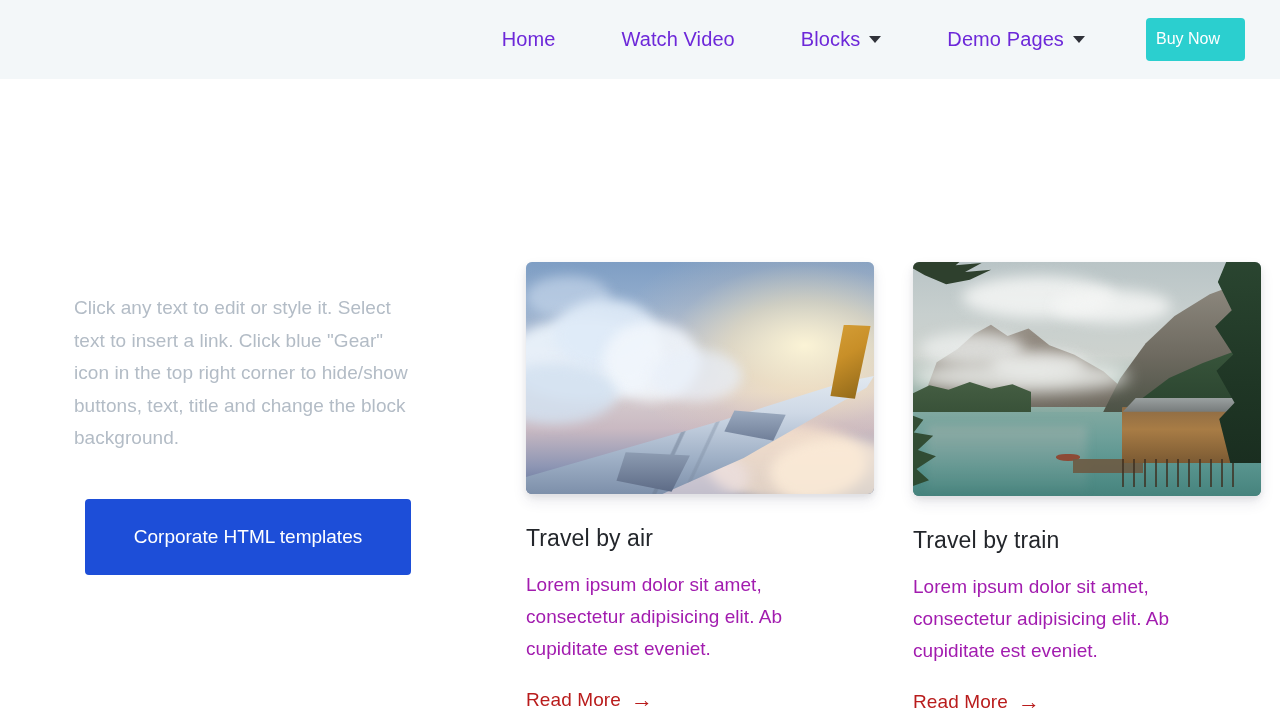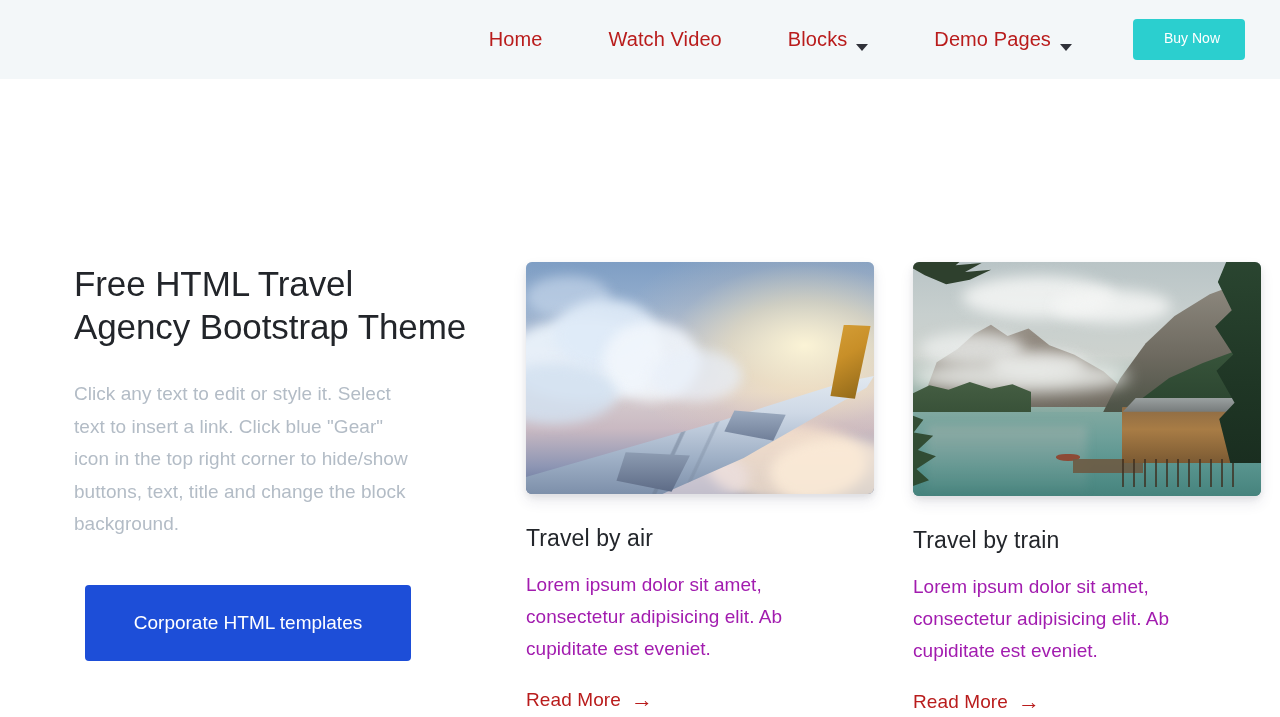--- a/index.html
+++ b/index.html
@@ -28,49 +28,49 @@
   }
 
   .nav {
     display: flex;
     align-items: center;
     gap: 0px;
   }
 
   .nav-link {
     font-size: 20px;
-    color: #b91c1c;
+    color: #6d28d9;
     letter-spacing: 0.1px;
     padding: 8px 16px;
     margin: 0 17px;
     white-space: nowrap;
     cursor: pointer;
     text-decoration: none;
     display: inline-flex;
-    align-items: flex-end;
+    align-items: center;
     font-weight: 400;
   }
 
   .nav-link .caret {
     display: inline-block;
     width: 0;
     height: 0;
     margin-left: 9px;
     border-left: 6px solid transparent;
     border-right: 6px solid transparent;
     border-top: 7px solid #30323a;
   }
 
   .buy-now-btn {
     background: #2bcfcf;
     color: #ffffff;
-    font-size: 14px;
+    font-size: 16px;
     border: none;
     border-radius: 4px;
-    padding: 12px 25px 13px 31px;
+    padding: 12px 25px 13px 10px;
     margin-left: 28px;
     cursor: pointer;
     font-family: "Liberation Sans", sans-serif;
     line-height: 1.1;
     white-space: nowrap;
   }
 
   
   .page-main {
     width: 1280px;
@@ -435,21 +435,20 @@
       <span class="caret"></span>
     </a>
 
     <button class="buy-now-btn">Buy Now</button>
   </nav>
 </header>
 
 <main class="page-main">
 
   <section class="hero-col">
-    <h1 class="hero-title">Free HTML Travel Agency Bootstrap Theme</h1>
     <p class="hero-text">Click any text to edit or style it. Select text to insert a link. Click blue "Gear" icon in the top right corner to hide/show buttons, text, title and change the block background.</p>
     <button class="hero-cta">Corporate HTML templates</button>
   </section>
 
   <section class="cards-area">
 
     <article class="card card--air">
       <div class="card-media">
         <div class="img-air">
           <div class="cloud cl9"></div>

